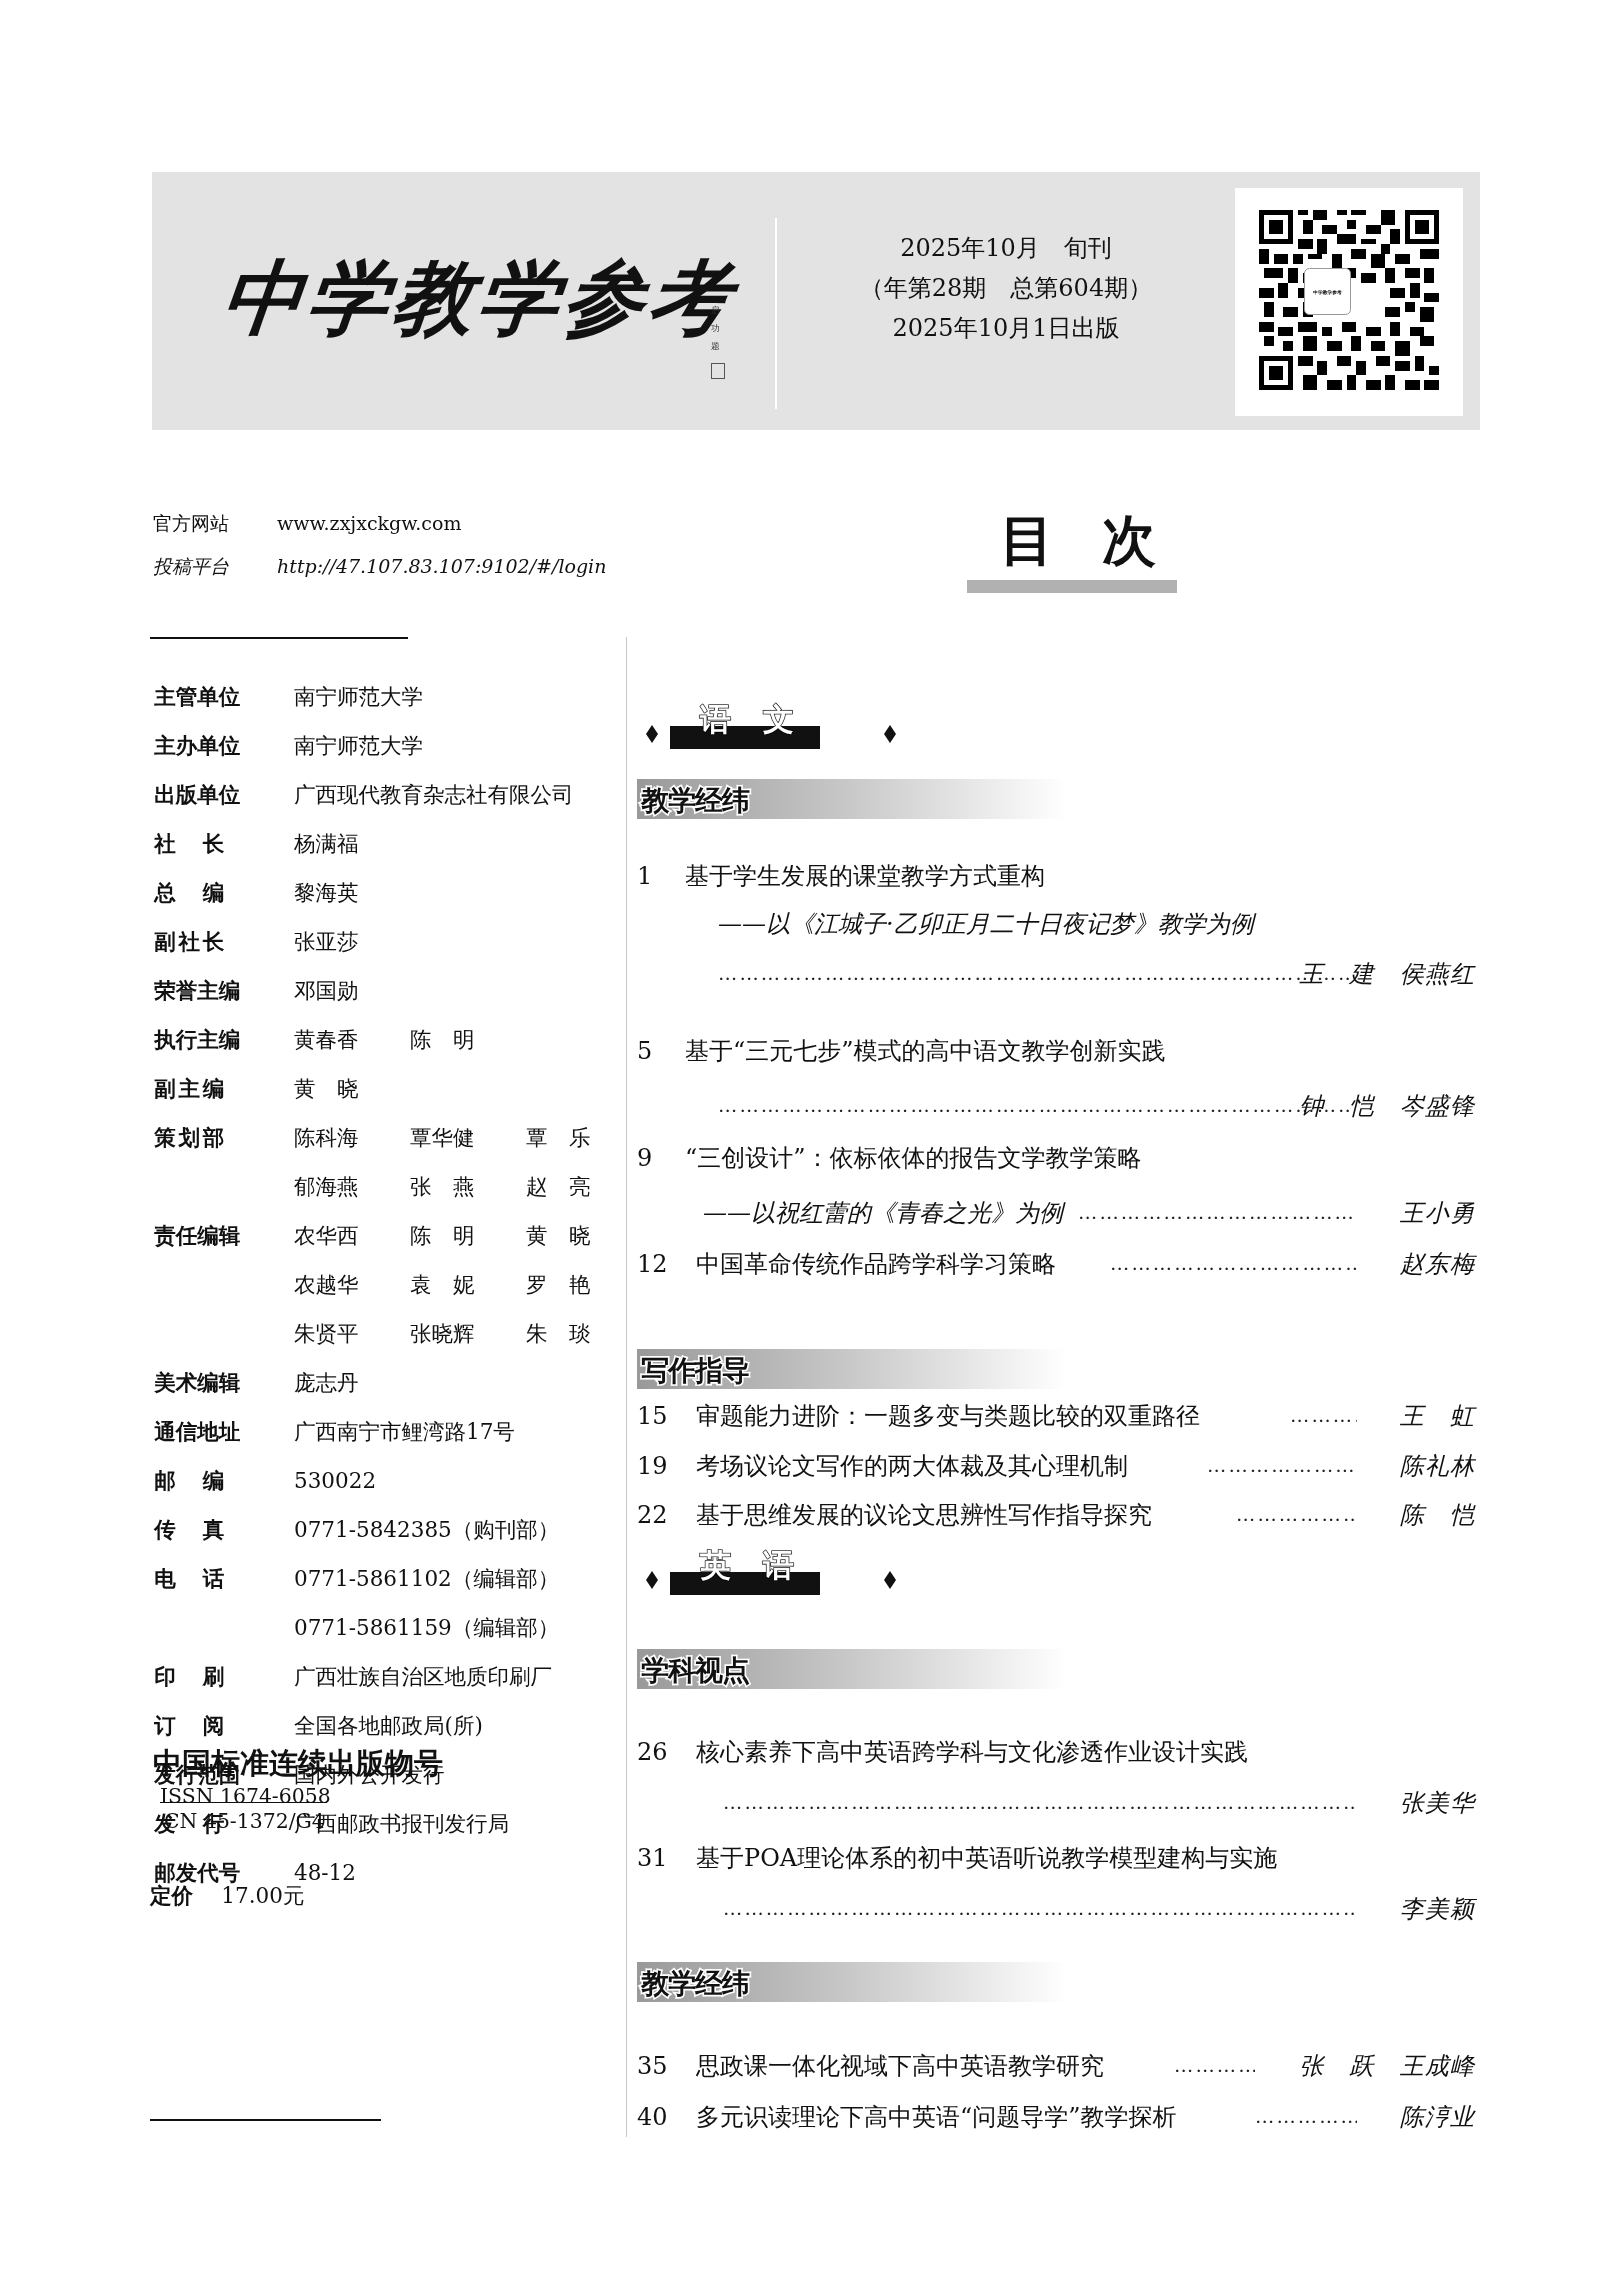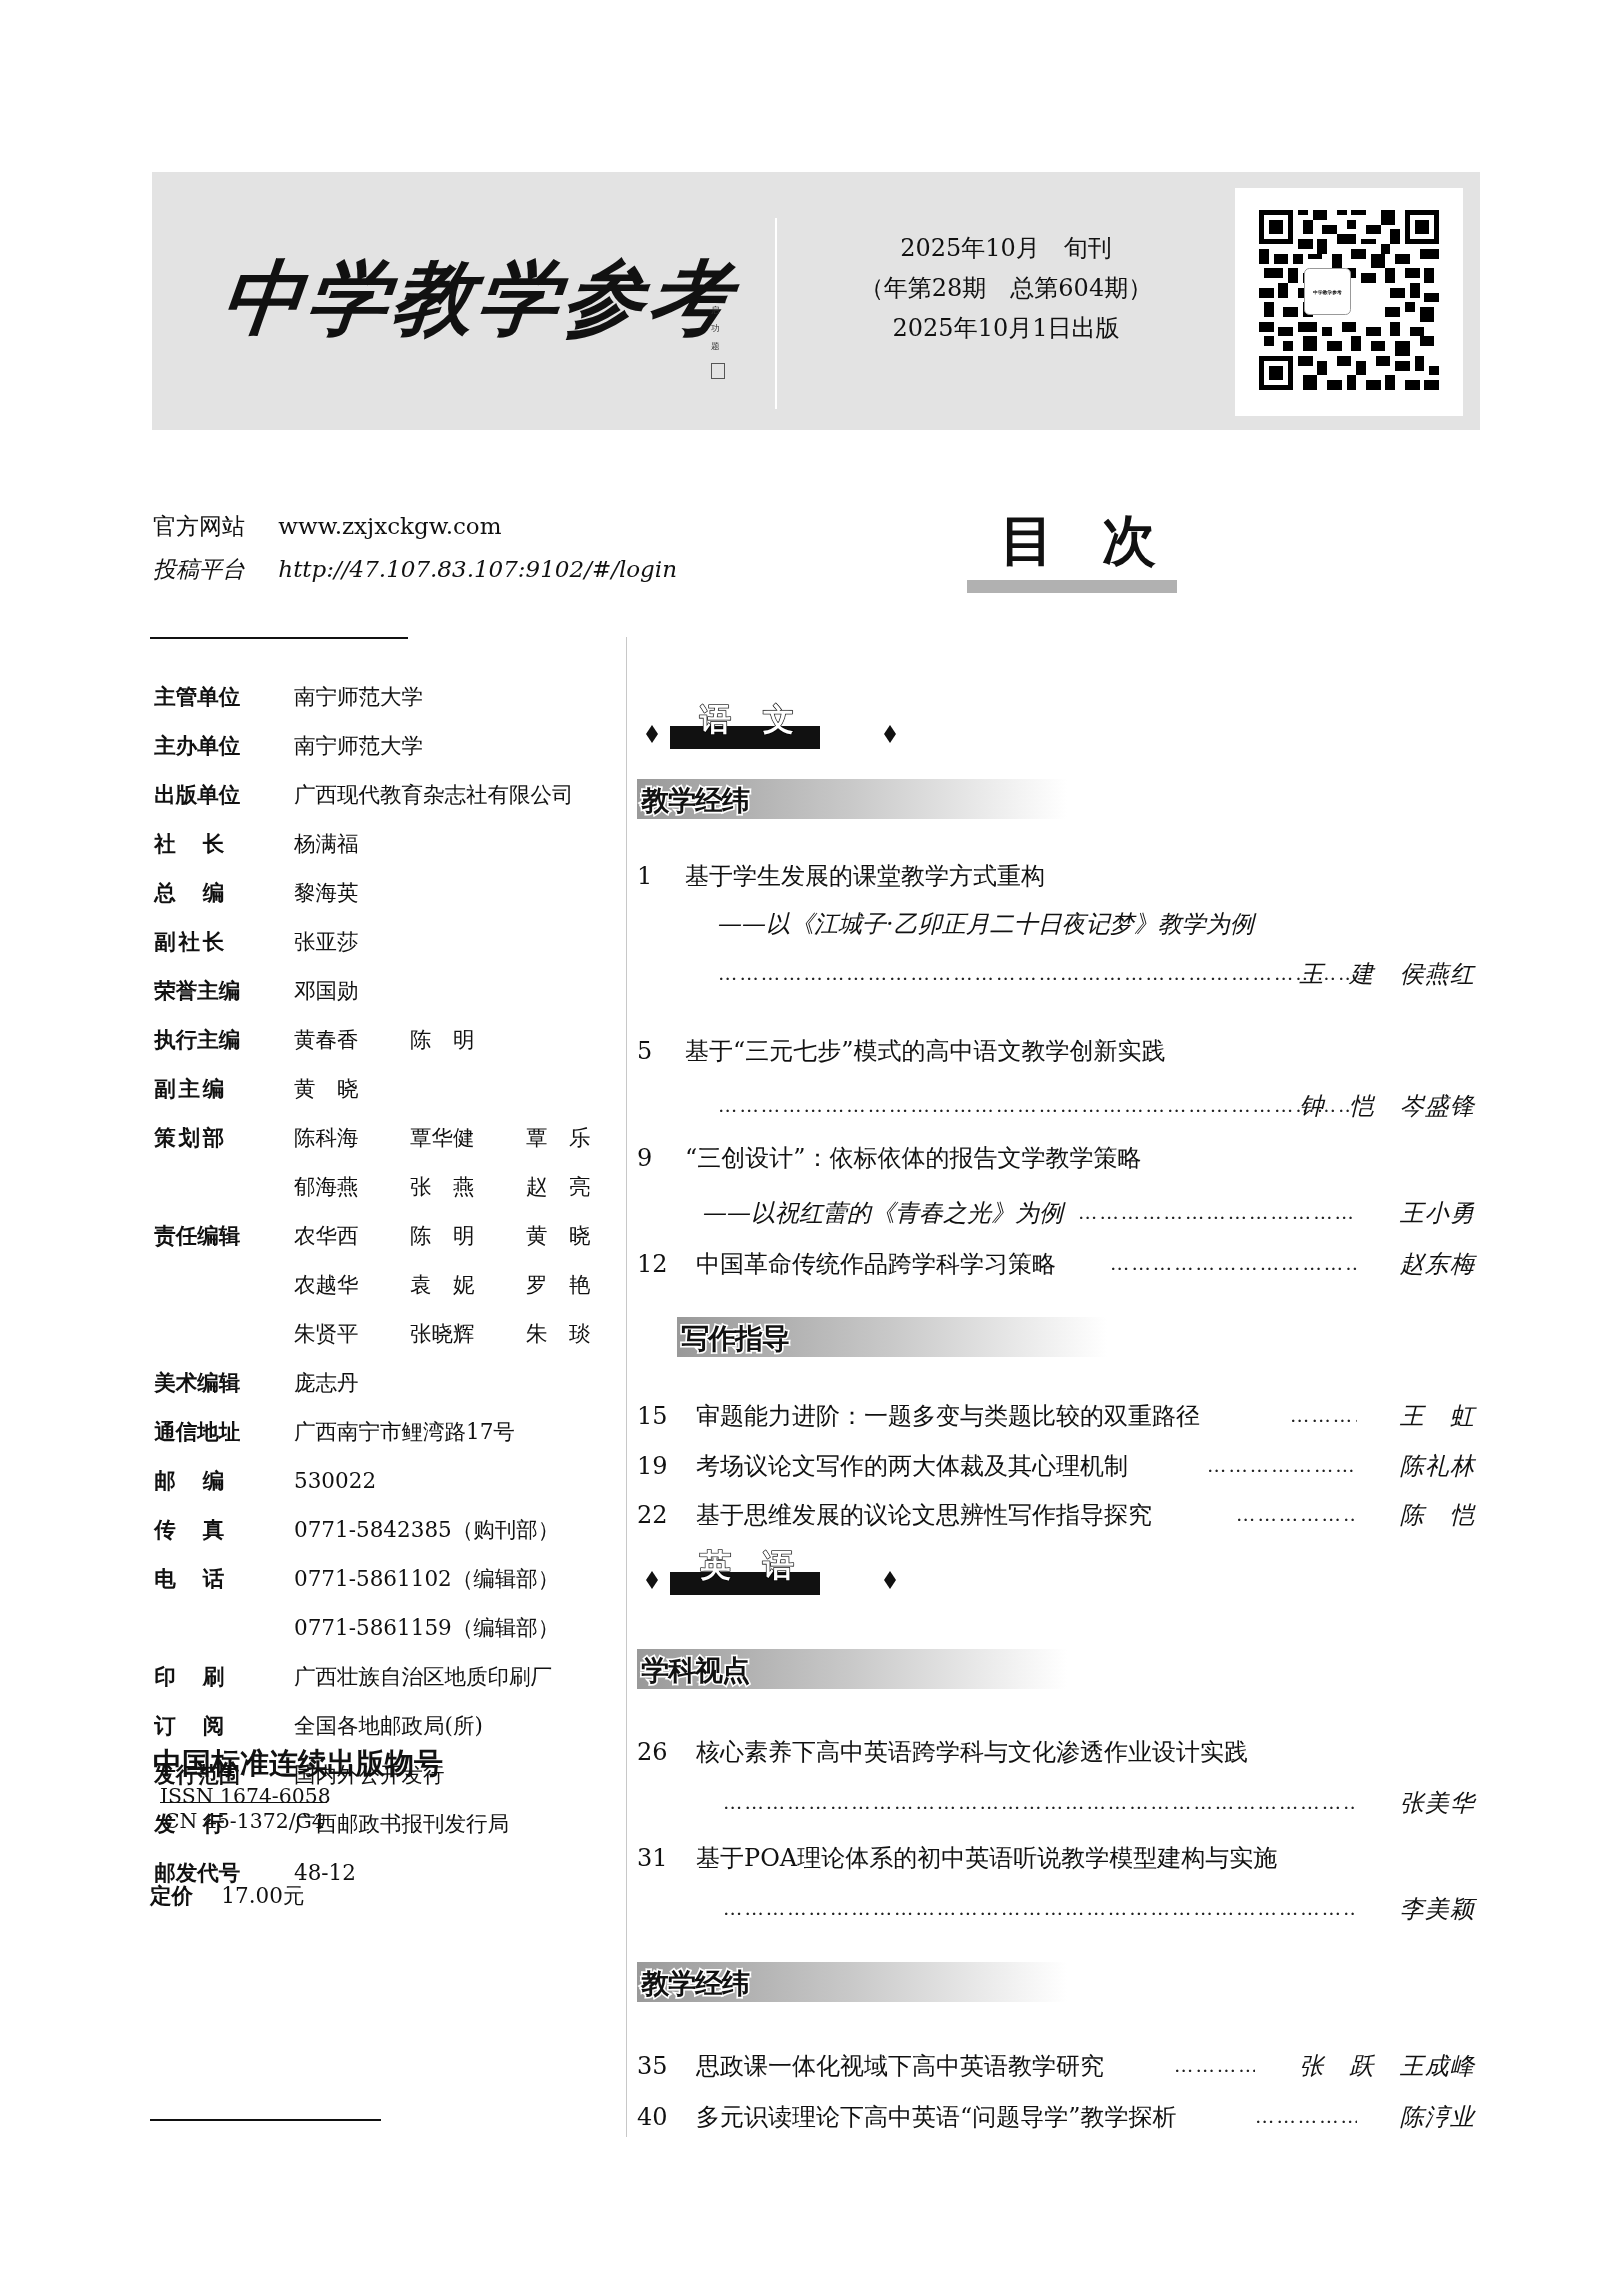--- a/index.html
+++ b/index.html
@@ -14,21 +14,21 @@
   .seal { left: 559px; top: 129px; width: 9.7px; font-size: 8.6px; line-height: 18px; color: #333; }
   .seal-box { left: 559px; top: 191px; width: 12px; height: 14px; border: 0.5px solid #555; }
   .mast-divider { left: 623px; top: 46px; width: 1.6px; height: 191px; background: #fff; }
   .issue { left: 666px; top: 56px; width: 376px; text-align: center; font-size: 24px; line-height: 40px; color: #111; }
   .qr-card { left: 1083px; top: 16px; width: 228px; height: 228px; background: #fff; }
   .qr { left: 24px; top: 21.5px; width: 180px; height: 180px; }
   .qr-label { left: 69px; top: 80px; width: 45px; height: 45px; background: #fff; border: 0.5px solid #999; border-radius: 5.4px;
               font-size: 4.8px; font-weight: bold; display: flex; align-items: center; justify-content: center; }
 
   
-  .contact { left: 153px; font-size: 23px; color: #111; }
+  .contact { left: 153px; font-size: 19px; color: #111; }
   .contact .lbl { display: inline-block; width: 118px; }
   .toc-title { left: 1000px; top: 505px; font-family: "DejaVu Sans", sans-serif; font-size: 54px; font-weight: bold; letter-spacing: 48px; }
   .toc-title-bar { left: 967px; top: 580px; width: 210px; height: 13px; background: #b1b1b1; }
 
   
   .rule-top { left: 150px; top: 637px; width: 258px; height: 1.6px; background: #111; }
   .col-divider { left: 626px; top: 637px; width: 1.1px; height: 1500px; background: #c8c8c8; }
   .staff { left: 150px; top: 672px; width: 468px; }
   .staff-row { position: relative; height: 49px; font-size: 21.5px; line-height: 49px; white-space: nowrap; }
   .staff-row .lbl { position: absolute; left: 4.3px; width: 70px; font-family: "DejaVu Sans", sans-serif; font-weight: bold;
@@ -450,21 +450,21 @@
   <span class="auth">王小勇</span>
 </div>
 
 <div class="abs entry" style="top:1248px; height:32px;">
   <span class="pg">12</span>
   <span class="ttl" style="left:59px;">中国革命传统作品跨学科学习策略</span>
   <span class="lead" style="left:473px; width:247px;">……………………………………………………………………………………………………………………</span>
   <span class="auth">赵东梅</span>
 </div>
 
-<div class="abs section" style="left:637px; top:1317px;margin-left:40px;">
+<div class="abs section" style="left:637px; top:1349px;">
     <span>写作指导</span>
   </div>
 
 <div class="abs entry" style="top:1400px; height:32px;">
   <span class="pg">15</span>
   <span class="ttl" style="left:59px;">审题能力进阶：一题多变与类题比较的双重路径</span>
   <span class="lead" style="left:653px; width:67px;">……………………………………………………………………………………………………………………</span>
   <span class="auth">王　虹</span>
 </div>
 <div class="abs entry" style="top:1450px; height:32px;">

